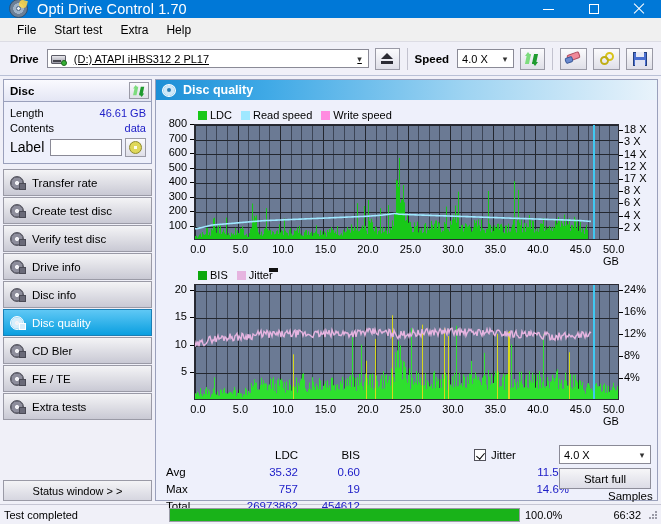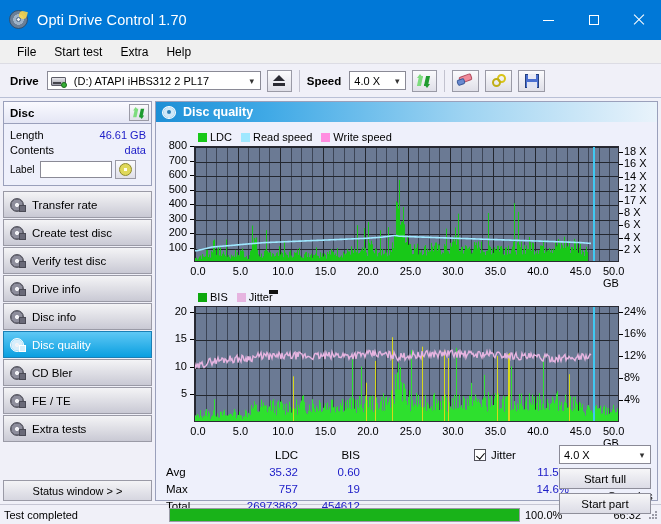--- a/index.html
+++ b/index.html
@@ -5,21 +5,21 @@
   html,body{margin:0;padding:0;}
   body{
     width:661px;height:524px;overflow:hidden;
     font-family:"Liberation Sans", sans-serif;
     font-size:11px;
     background:#eef0fb;
   }
   .win{width:661px;height:524px;position:relative;background:#f0f0f8;display:flex;flex-direction:column;}
 
   
-  .titlebar{height:40px;background:#0078d7;display:flex;align-items:center;flex:0 0 auto;}
+  .titlebar{height:18px;background:#0078d7;display:flex;align-items:center;flex:0 0 auto;}
   .tb-icon{width:22px;height:22px;margin-left:8px;margin-right:7px;position:relative;flex:0 0 auto;}
   .tb-icon .disc{position:absolute;left:1px;top:1px;width:19px;height:19px;border-radius:50%;
     background:radial-gradient(circle at 50% 50%, #f2f2f2 0 16%, #8a9fb8 17% 42%, #5d7governance 0);
     background:radial-gradient(circle at 50% 50%, #ffffff 0 17%, #9fb3c8 18% 44%, #6b7f96 45% 100%);
     border:1px solid #33506e;box-sizing:border-box;}
   .tb-icon .hole{position:absolute;left:8px;top:8px;width:5px;height:5px;border-radius:50%;background:#eef2f7;border:1px solid #4a6party;border:1px solid #45607d;box-sizing:border-box;}
   .tb-icon .glint{position:absolute;left:11px;top:2px;width:8px;height:8px;background:#ffd94a;border-radius:50% 0 50% 50%;transform:rotate(15deg);opacity:.85;}
   .tb-title{color:#fff;font-size:14.5px;letter-spacing:.1px;}
   .tb-btns{margin-left:auto;display:flex;height:34px;}
   .tb-btn{width:45px;height:34px;display:flex;align-items:center;justify-content:center;color:#fff;font-size:13px;}
@@ -36,21 +36,21 @@
   .menuitem{padding:3px 9px;font-size:12px;color:#000;}
 
   
   .toolbar{height:33px;background:#f0f0f8;display:flex;align-items:center;flex:0 0 auto;
      border-bottom:1px solid #b9c0d6;}
   .tlabel{font-weight:bold;font-size:11.5px;margin-left:10px;margin-right:8px;}
   .combo{height:19px;background:#fff;border:1px solid #8a8a96;display:flex;align-items:center;
      font-size:11px;box-sizing:border-box;}
   .combo .txt{padding-left:4px;white-space:nowrap;overflow:hidden;}
   .combo .arrow{margin-left:auto;width:16px;text-align:center;color:#333;font-size:9px;}
-  .drivecombo{width:214px;}
+  .drivecombo{width:322px;text-decoration:underline;}
   .drive-ic{width:16px;height:14px;margin:0 3px 0 3px;position:relative;flex:0 0 auto;}
   .drive-ic .body{position:absolute;left:0;top:3px;width:15px;height:9px;background:linear-gradient(#e8e8ec,#9a9aa6);border:1px solid #5c5c66;box-sizing:border-box;border-radius:1px;}
   .drive-ic .slot{position:absolute;left:2px;top:8px;width:8px;height:2px;background:#44444c;}
   .drive-ic .grn{position:absolute;right:0px;bottom:0px;width:6px;height:6px;background:#35b035;border-radius:50%;border:1px solid #1d6b1d;box-sizing:border-box;}
   .tbtn{height:22px;min-width:23px;background:linear-gradient(#fbfbfd,#dfdfe8);border:1px solid #9a9aa6;
      display:flex;align-items:center;justify-content:center;box-sizing:border-box;}
   .eject{margin-left:6px;width:25px;}
   .eject .tri{width:0;height:0;border-left:6px solid transparent;border-right:6px solid transparent;border-bottom:6px solid #2b2b33;}
   .eject .bar{width:12px;height:3px;background:#2b2b33;margin-top:2px;}
   .sep{width:1px;height:22px;background:#c2c2cf;margin:0 7px;}
@@ -79,21 +79,21 @@
   .dp-head{height:21px;display:flex;align-items:center;border-bottom:1px solid #9aa0bb;
      background:linear-gradient(#fafaff,#e4e6f4);}
   .dp-head .t{font-weight:bold;font-size:11.5px;margin-left:6px;}
   .dp-head .btn{margin-left:auto;margin-right:2px;width:20px;height:17px;background:linear-gradient(#fbfbfd,#dfdfe8);
      border:1px solid #9a9aa6;display:flex;align-items:center;justify-content:center;box-sizing:border-box;}
   .dp-rows{padding:3px 5px 5px 6px;}
   .dp-row{display:flex;align-items:center;height:15px;font-size:11px;}
   .dp-row .k{color:#000;}
   .dp-row .v{margin-left:auto;color:#2020c8;}
   .lbl-row{display:flex;align-items:center;height:22px;margin-top:1px;}
-  .lbl-row .k{font-size:10px;}
+  .lbl-row .k{font-size:14px;}
   .lbl-input{margin-left:6px;width:72px;height:17px;background:#fff;border:1px solid #8a8a96;box-sizing:border-box;}
   .lbl-btn{margin-left:3px;width:21px;height:19px;background:linear-gradient(#fbfbfd,#dfdfe8);border:1px solid #9a9aa6;
      display:flex;align-items:center;justify-content:center;box-sizing:border-box;}
   .cd-ic{width:13px;height:13px;border-radius:50%;background:radial-gradient(circle,#fdfdf0 0 22%,#dfd85a 23% 80%,#b5ad33 81% 100%);border:1px solid #8e8a2a;box-sizing:border-box;}
 
   .navlist{margin-top:5px;margin-right:3px;}
   .navbtn{height:27px;margin-bottom:1px;display:flex;align-items:center;
      background:linear-gradient(#f4f4f6,#c9c9d4);border:1px solid #9a9aa6;box-sizing:border-box;font-size:11.5px;}
   .navbtn.active{background:linear-gradient(#5fc8f5,#0a9fe0);border:1px solid #1a7fb5;color:#fff;}
   .nav-ic{width:16px;height:14px;margin-left:6px;margin-right:6px;position:relative;flex:0 0 auto;}
@@ -893,21 +893,21 @@
             <div class="axis-r" style="left: 468px; top: 96.3684px;">6 X</div>
             <div class="tick" style="left: 463px; top: 103.368px;"></div>
             <div class="axis-r" style="left: 468px; top: 84.1579px;">8 X</div>
             <div class="tick" style="left: 463px; top: 91.1579px;"></div>
             <div class="axis-r" style="left: 468px; top: 71.9474px;">17 X</div>
             <div class="tick" style="left: 463px; top: 78.9474px;"></div>
             <div class="axis-r" style="left: 468px; top: 59.7368px;">12 X</div>
             <div class="tick" style="left: 463px; top: 66.7368px;"></div>
             <div class="axis-r" style="left: 468px; top: 47.5263px;">14 X</div>
             <div class="tick" style="left: 463px; top: 54.5263px;"></div>
-            <div class="axis-r" style="left: 468px; top: 35.3158px;">16 X</div>
+            <div class="axis-r" style="left: 468px; top: 35.3158px;">3 X</div>
             <div class="tick" style="left: 463px; top: 42.3158px;"></div>
             <div class="axis-r" style="left: 468px; top: 23.1053px;">18 X</div>
             <div class="tick" style="left: 463px; top: 30.1053px;"></div>
             <div class="axis-b" style="left: 22px; top: 143px; width: 40px; text-align: center;">0.0</div>
             <div class="axis-b" style="left: 64.5px; top: 143px; width: 40px; text-align: center;">5.0</div>
             <div class="axis-b" style="left: 107px; top: 143px; width: 40px; text-align: center;">10.0</div>
             <div class="axis-b" style="left: 149.5px; top: 143px; width: 40px; text-align: center;">15.0</div>
             <div class="axis-b" style="left: 192px; top: 143px; width: 40px; text-align: center;">20.0</div>
             <div class="axis-b" style="left: 234.5px; top: 143px; width: 40px; text-align: center;">25.0</div>
             <div class="axis-b" style="left: 277px; top: 143px; width: 40px; text-align: center;">30.0</div>
@@ -1484,21 +1484,20 @@
 
           </div>
         </div>
 
         <div class="btncol">
           <div class="combo sel-speed">
             <div class="txt">4.0 X</div>
             <div class="arrow">▾</div>
           </div>
           <div class="bigbtn">Start full</div>
-          <div class="bigbtn">Start part</div>
         </div>
       </div>
     </div>
   </div>
 
   <div class="statusbar">
     <div class="sb-text">Test completed</div>
     <div class="sb-prog">
         <div class="fill" id="progfill" style="width: 100%;"></div>
       </div>

